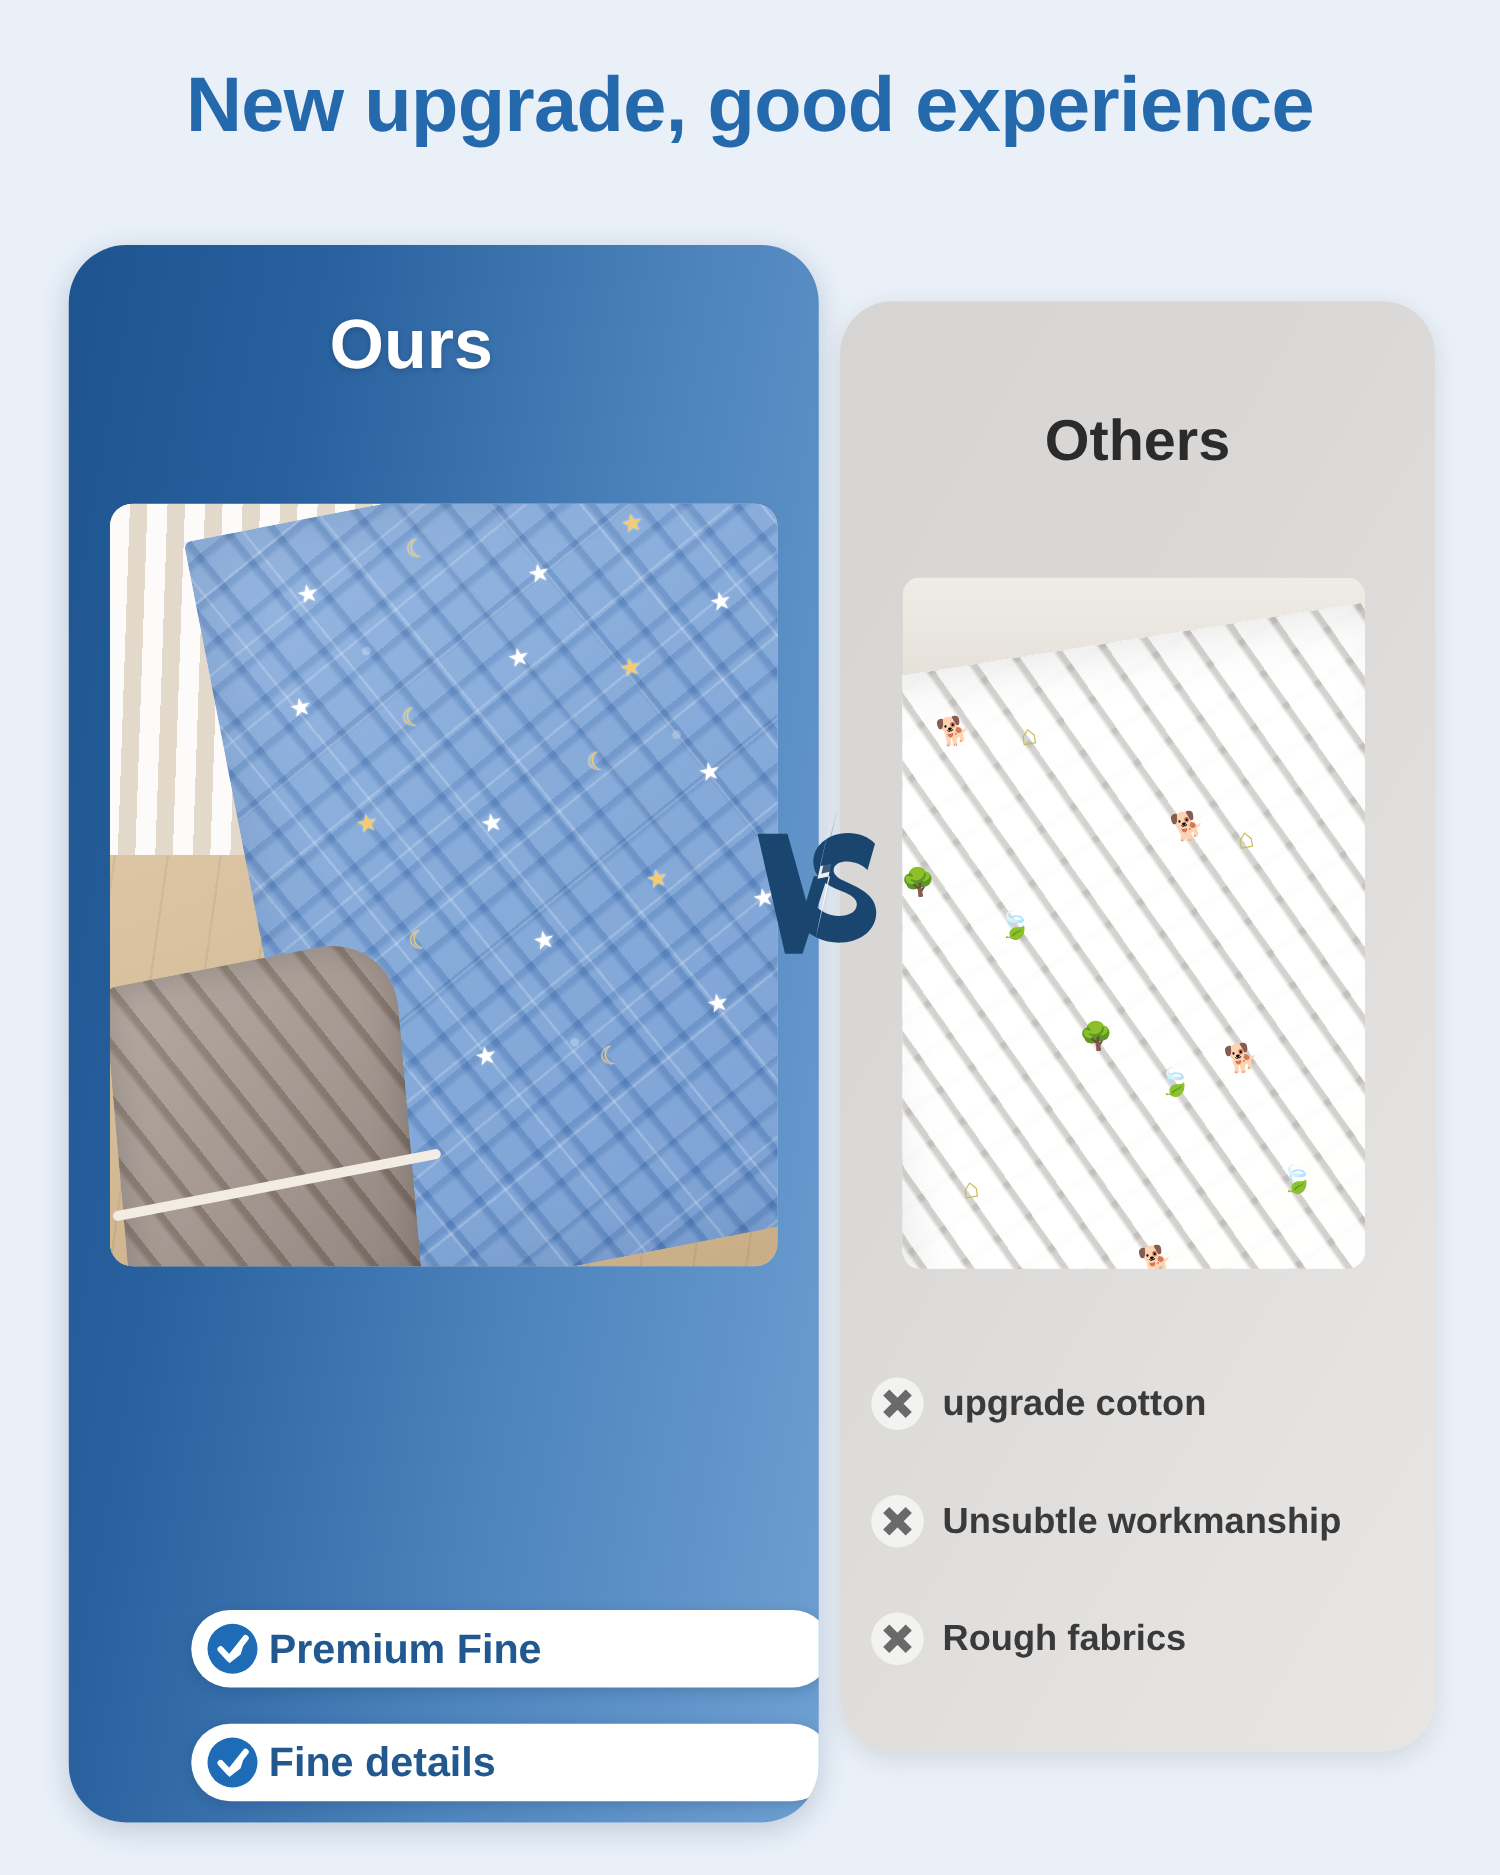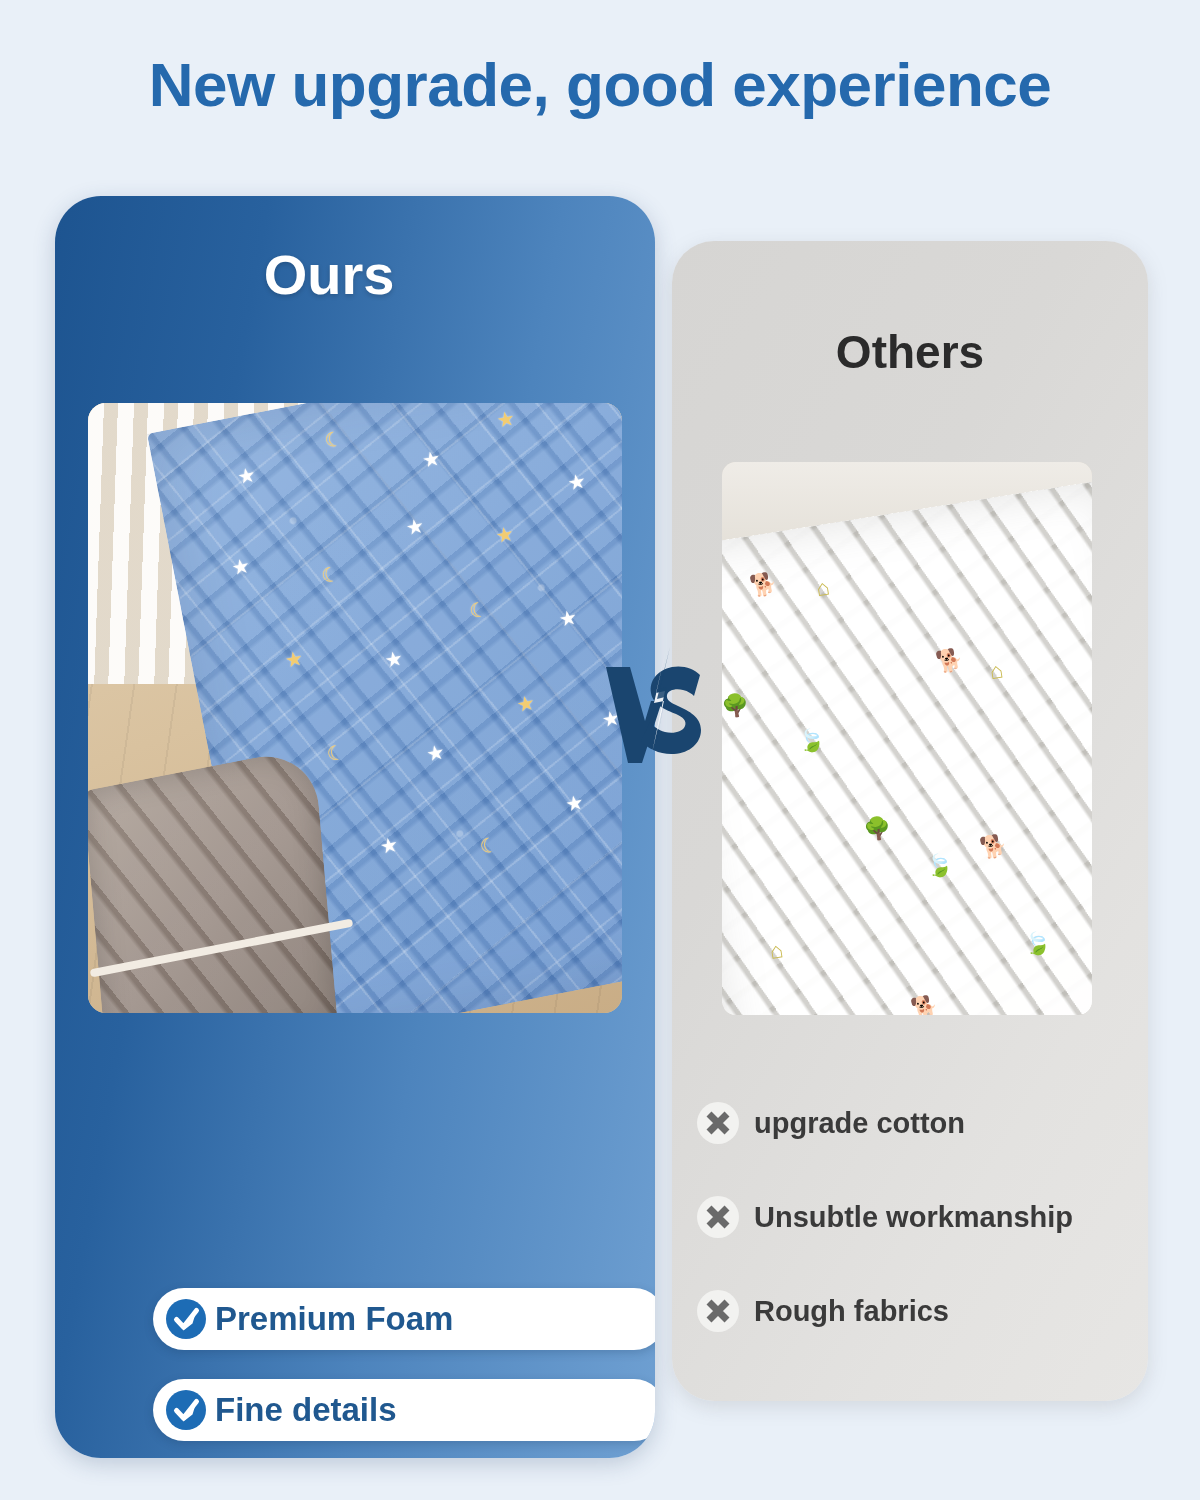--- a/index.html
+++ b/index.html
@@ -304,21 +304,21 @@
     </div>
 
     <div class="pill" style="top:1092px; width:512px;">
       <span class="check-badge">
         <svg viewBox="0 0 42 42" width="42" height="42" aria-hidden="true">
           <circle cx="21" cy="21" r="20" fill="#1d6cb5"></circle>
           <path d="M11.5 21.5 L18.5 28.5 L31.5 12.5 L27.5 25.5 L18.5 32.5 Z" fill="#ffffff"></path>
           <path d="M11.5 21.5 L18.5 29 L31.5 12.5" stroke="#ffffff" stroke-width="5" fill="none" stroke-linecap="round" stroke-linejoin="round"></path>
         </svg>
       </span>
-      <span class="pill-label">Premium Foam</span>
+      <span class="pill-label">Premium Fine</span>
     </div>
 
     <div class="pill" style="top:1183px; width:512px;">
       <span class="check-badge">
         <svg viewBox="0 0 42 42" width="42" height="42" aria-hidden="true">
           <circle cx="21" cy="21" r="20" fill="#1d6cb5"></circle>
           <path d="M11.5 21.5 L18.5 28.5 L31.5 12.5 L27.5 25.5 L18.5 32.5 Z" fill="#ffffff"></path>
           <path d="M11.5 21.5 L18.5 29 L31.5 12.5" stroke="#ffffff" stroke-width="5" fill="none" stroke-linecap="round" stroke-linejoin="round"></path>
         </svg>
       </span>

